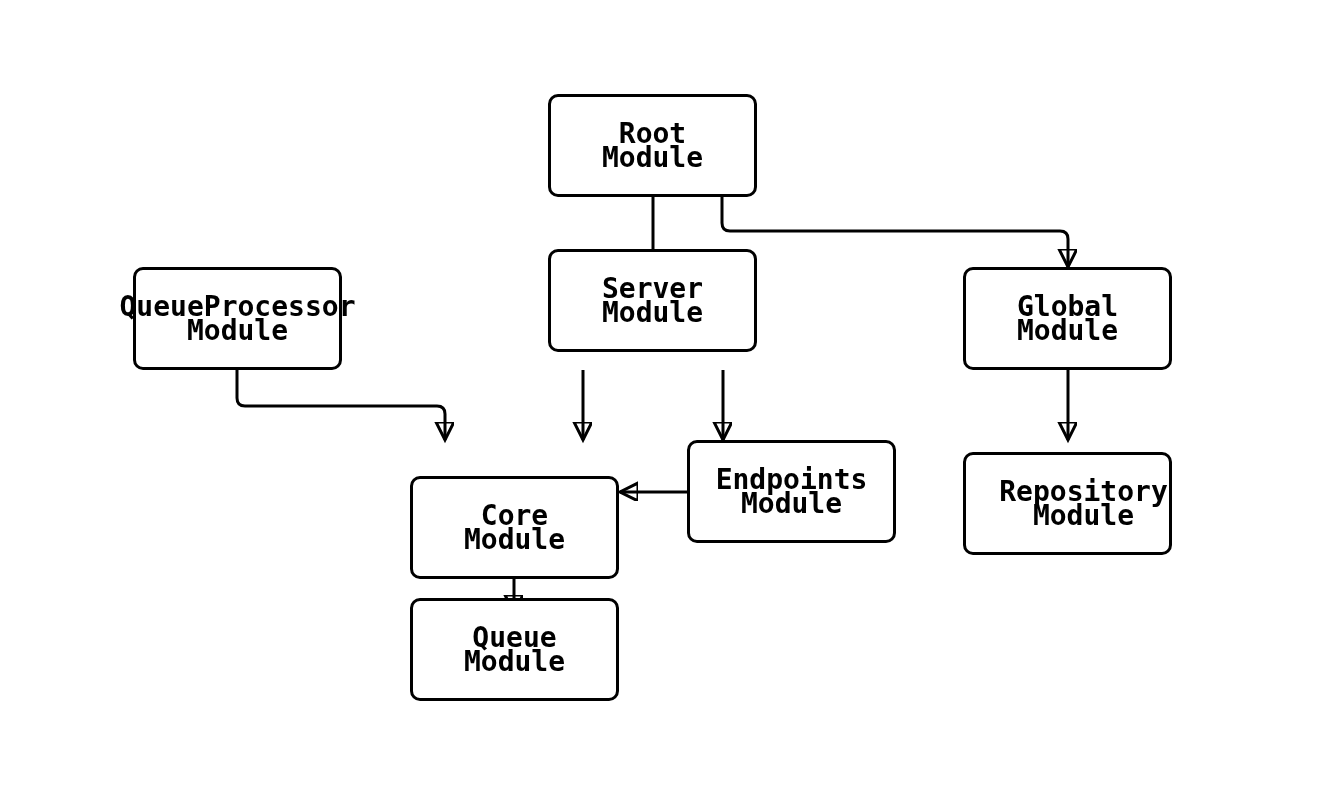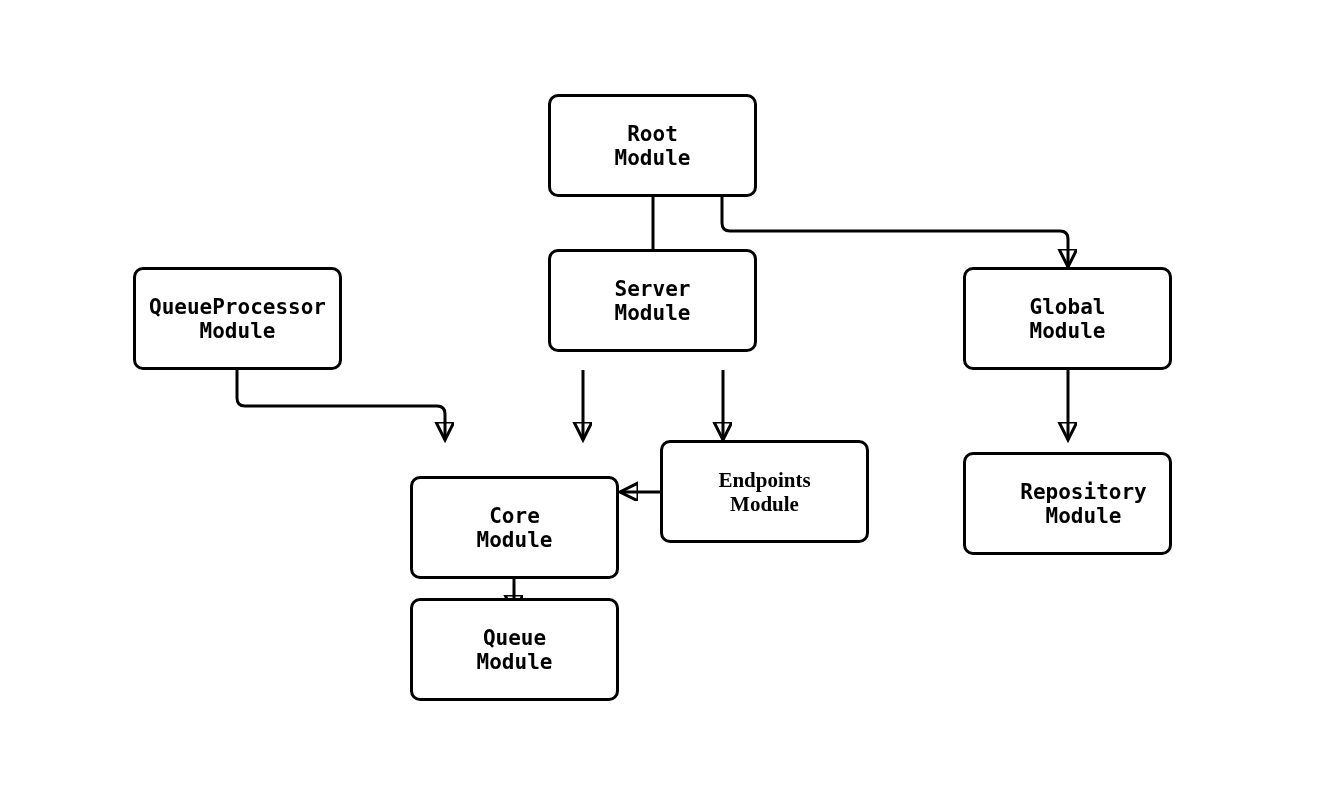--- a/index.html
+++ b/index.html
@@ -33,32 +33,32 @@
     height: 103px;
     box-sizing: border-box;
     background: #ffffff;
     border: 3px solid #000000;
     border-radius: 10px;
     display: flex;
     align-items: center;
     justify-content: center;
     text-align: center;
     font-weight: bold;
-    font-size: 21px;
+    font-size: 28px;
     line-height: 24px;
     color: #000000;
     white-space: pre-line;
   }
   
   #node-root          { left: 548px; top: 94px;  }
   #node-queueprocessor{ left: 133px; top: 267px; }
   #node-server        { left: 548px; top: 249px; }
   #node-global        { left: 963px; top: 267px; }
   #node-core          { left: 410px; top: 440px; margin-top: 36px; }
-  #node-endpoints     { left: 660px; top: 440px; font-family: Liberation Serif, serif; }
+  #node-endpoints     { left: 687px; top: 440px; }
   #node-repository    { left: 963px; top: 452px; padding-left: 32px; }
   #node-queue         { left: 410px; top: 598px; }
 </style>
 </head>
 <body>
 
 <div class="canvas">
 
   <svg class="edges" viewBox="0 0 1337 809" xmlns="http://www.w3.org/2000/svg">
     <defs>

